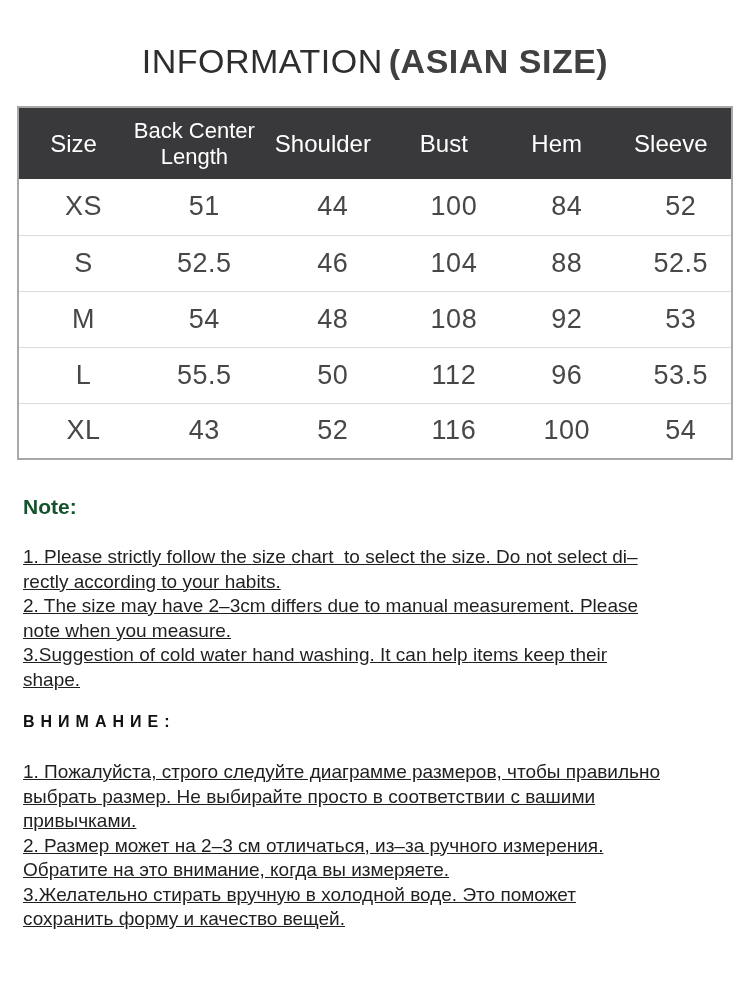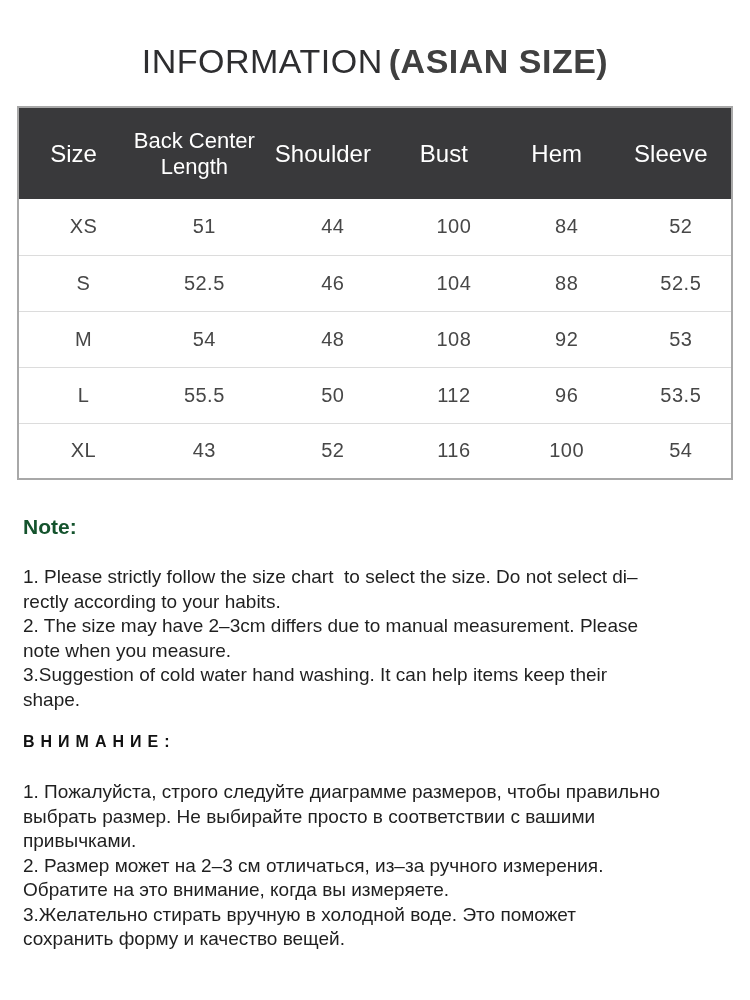--- a/index.html
+++ b/index.html
@@ -25,36 +25,36 @@
   table.size-chart {
     margin: 25px auto 0 auto;
     width: 716px;
     border-collapse: collapse;
     border: 2px solid #a8a8a8;
     table-layout: fixed;
   }
   table.size-chart thead th {
     background: #39393b;
     color: #ffffff;
-    height: 92px;
+    height: 72px;
     font-weight: 400;
     font-size: 24px;
     text-align: center;
     vertical-align: middle;
   }
   table.size-chart thead th.small-header {
     font-size: 22px;
     line-height: 1.15;
     margin-top: 22px;
   }
   table.size-chart tbody td {
     height: 56px;
     text-align: center;
     vertical-align: middle;
-    font-size: 20px;
+    font-size: 27px;
     font-weight: 400;
     color: #474747;
     border-bottom: 1px solid #dcdcdc;
     letter-spacing: 0.5px;
     padding-left: 20px;
   }
   table.size-chart tbody tr:last-child td { border-bottom: none; }
 
   .notes {
     width: 710px;
@@ -66,20 +66,21 @@
     font-size: 21px;
     font-weight: 700;
     color: #14532d;
   }
   .note-lines { margin-top: 26px; }
   .note-line {
     font-size: 19px;
     line-height: 24.5px;
     color: #1f1f1f;
     white-space: pre-wrap;
+    text-decoration: underline;
   }
   .attention-heading {
     margin-top: 21px;
     font-size: 16px;
     font-weight: 700;
     letter-spacing: 6px;
     color: #111111;
   }
   .note-lines.ru { margin-top: 29px; }
 </style>

